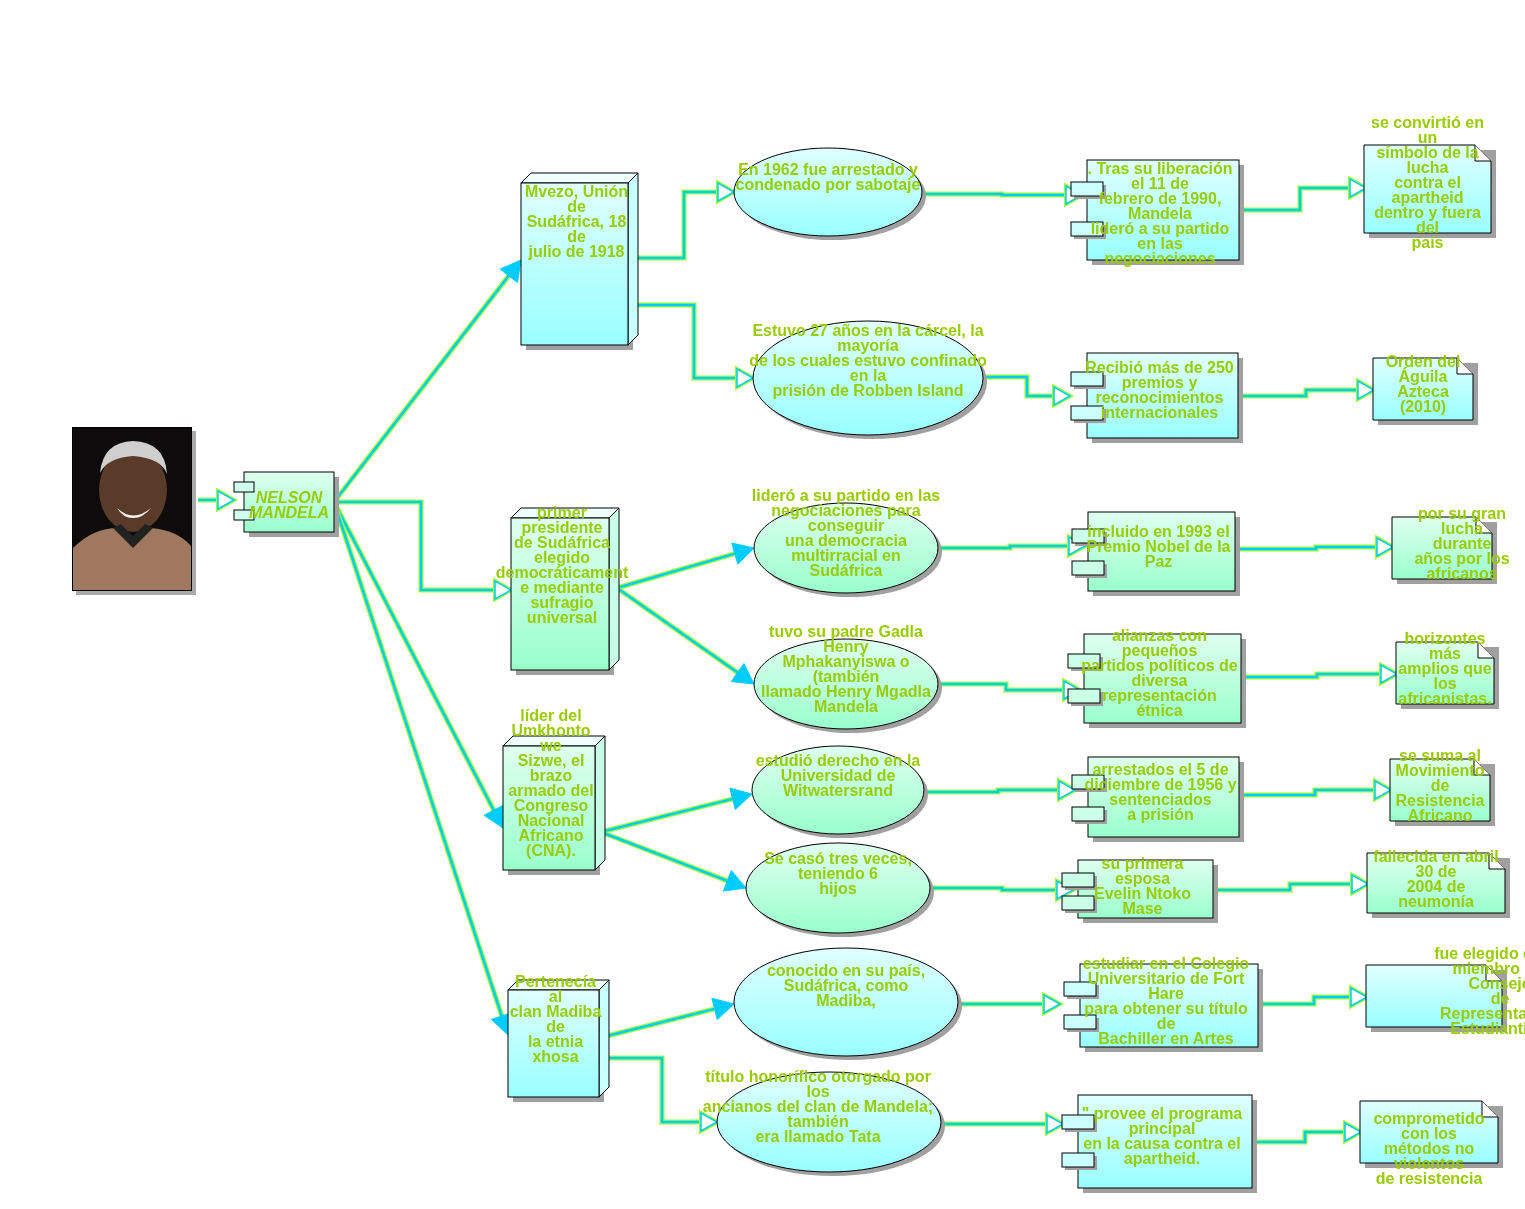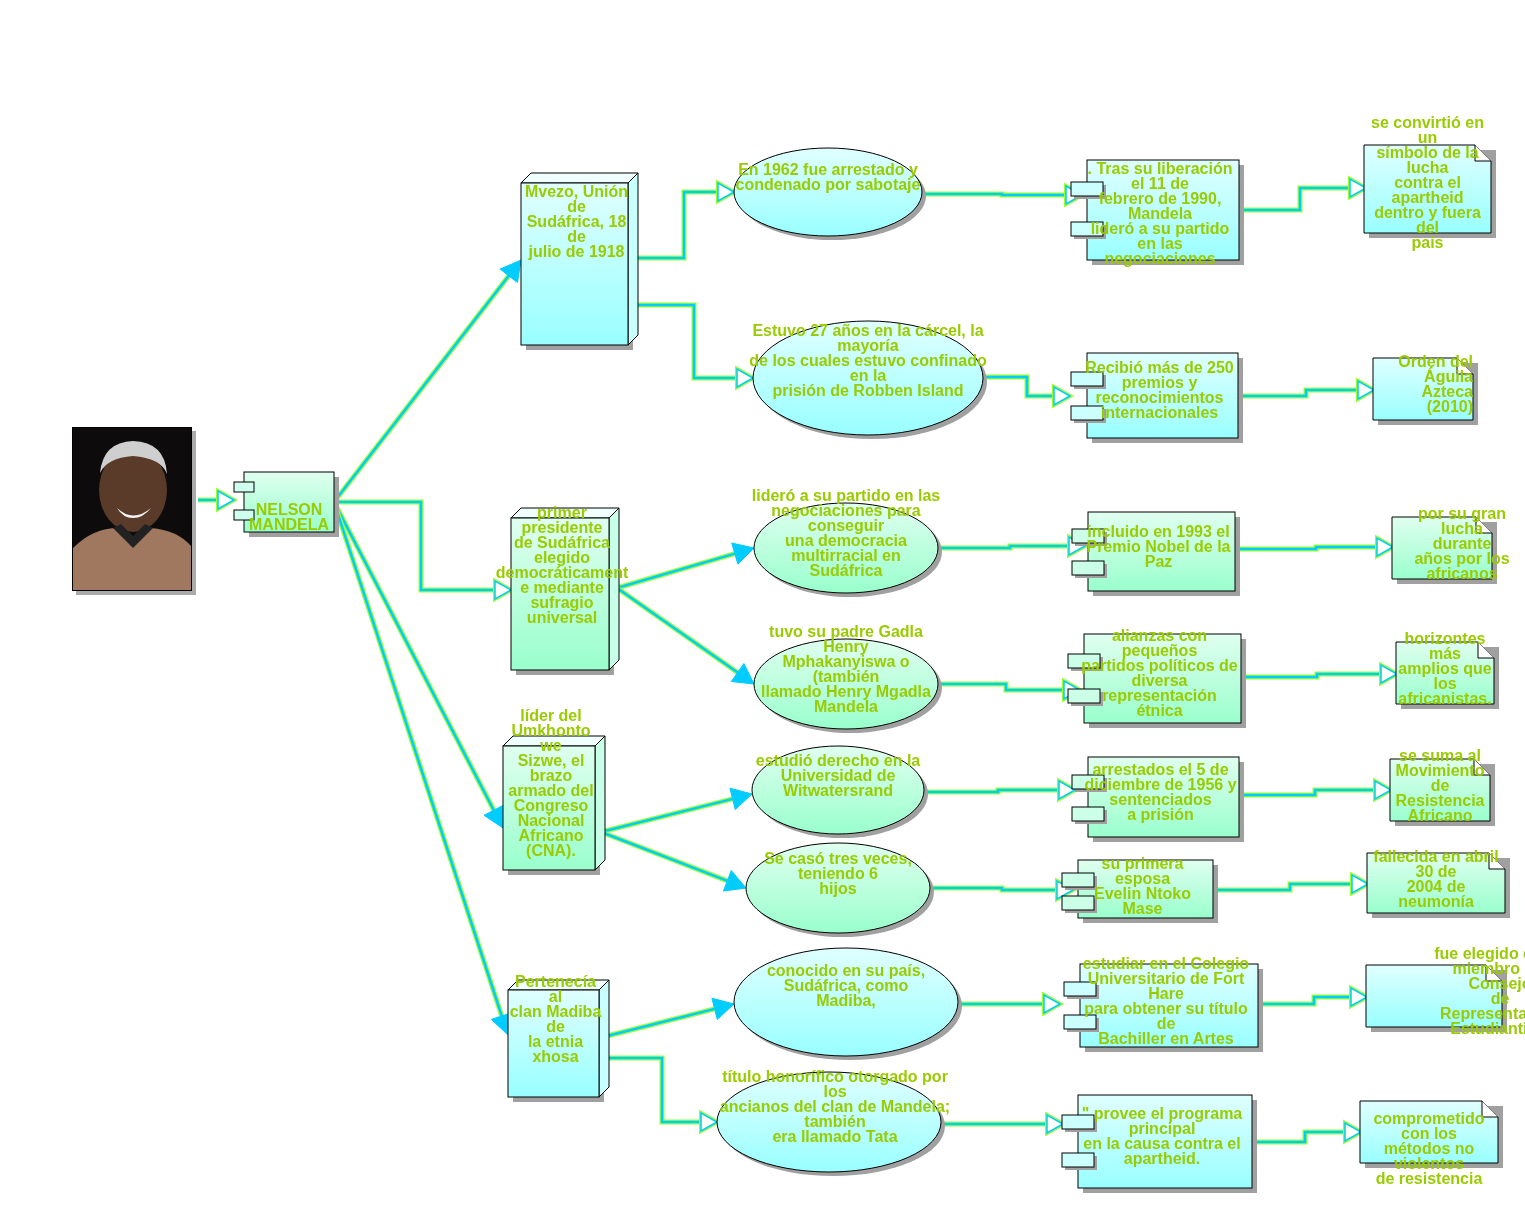--- a/index.html
+++ b/index.html
@@ -367,21 +367,21 @@
       </g>
       <g>
         <rect x="1365" y="1106" width="138" height="62" fill="#a0a0a0"></rect>
         <polygon points="1360,1101 1482,1101 1498,1117 1498,1163 1360,1163" fill="url(#g-cyan)" stroke="#000"></polygon>
         <polyline points="1482,1101 1482,1117 1498,1117" fill="#fff" stroke="#000"></polyline>
       </g>
     </g>
 </svg>
 
 <div id="labels-layer">
-    <div class="lbl" style="left: 249px; top: 472px; width: 80px; height: 58px; align-items: center; justify-content: flex-start; padding-top: 16px;">NELSON
+    <div class="lbl" style="left: 249px; top: 472px; width: 80px; height: 58px; align-items: center; justify-content: flex-start; padding-top: 4px; font-style: italic;">NELSON
 MANDELA</div>
     <div class="lbl" style="left: 521px; top: 163px; width: 111px; height: 116.64px;">Mvezo, Unión de
 Sudáfrica, 18 de
 julio de 1918</div>
     <div class="lbl" style="left: 511px; top: 510px; width: 102px; height: 109.44px;">primer presidente
 de Sudáfrica
 elegido
 democráticament
 e mediante
 sufragio universal</div>
@@ -407,21 +407,21 @@
     <div class="lbl" style="left: 750px; top: 633px; width: 192px; height: 72px;">tuvo su padre Gadla Henry
 Mphakanyiswa o (también
 llamado Henry Mgadla Mandela</div>
     <div class="lbl" style="left: 748px; top: 740px; width: 180px; height: 70.4px;">estudió derecho en la
 Universidad de
 Witwatersrand</div>
     <div class="lbl" style="left: 742px; top: 837px; width: 192px; height: 72px;">Se casó tres veces, teniendo 6
 hijos</div>
     <div class="lbl" style="left: 730px; top: 942px; width: 232px; height: 86.4px; text-align: center;">conocido en su país, Sudáfrica, como
 Madiba,</div>
-    <div class="lbl" style="left: 719px; top: 1066px; width: 232px; height: 80px;">título honorífico otorgado por los
+    <div class="lbl" style="left: 702px; top: 1066px; width: 232px; height: 80px;">título honorífico otorgado por los
 ancianos del clan de Mandela; también
 era llamado Tata</div>
     <div class="lbl" style="left: 1081px; top: 169px; width: 158px; height: 88px;">. Tras su liberación el 11 de
 febrero de 1990, Mandela
 lideró a su partido en las
 negociaciones</div>
     <div class="lbl" style="left: 1081px; top: 353px; width: 157px; height: 74.8px;">Recibió más de 250
 premios y
 reconocimientos
 internacionales</div>
@@ -444,21 +444,21 @@
 Bachiller en Artes</div>
     <div class="lbl" style="left: 1072px; top: 1095px; width: 180px; height: 81.84px;">" provee el programa
 principal
 en la causa contra el
 apartheid.</div>
     <div class="lbl" style="left: 1364px; top: 145px; width: 127px; height: 74.8px;">se convirtió en un
 símbolo de la lucha
 contra el apartheid
 dentro y fuera del
 país</div>
-    <div class="lbl" style="left: 1373px; top: 358px; width: 100px; height: 52.7px; text-align: right;">Orden del Águila
+    <div class="lbl" style="left: 1373px; top: 358px; width: 100px; height: 52.7px;">Orden del Águila
 Azteca (2010)</div>
     <div class="lbl" style="left: 1392px; top: 517px; width: 100px; height: 52.7px; padding-left: 20px;">por su gran
 lucha durante
 años por los
 africanos</div>
     <div class="lbl" style="left: 1396px; top: 642px; width: 98px; height: 52.7px; text-align: center;">horizontes más
 amplios que los
 africanistas.</div>
     <div class="lbl" style="left: 1390px; top: 759px; width: 100px; height: 52.7px;">se suma al
 Movimiento de

